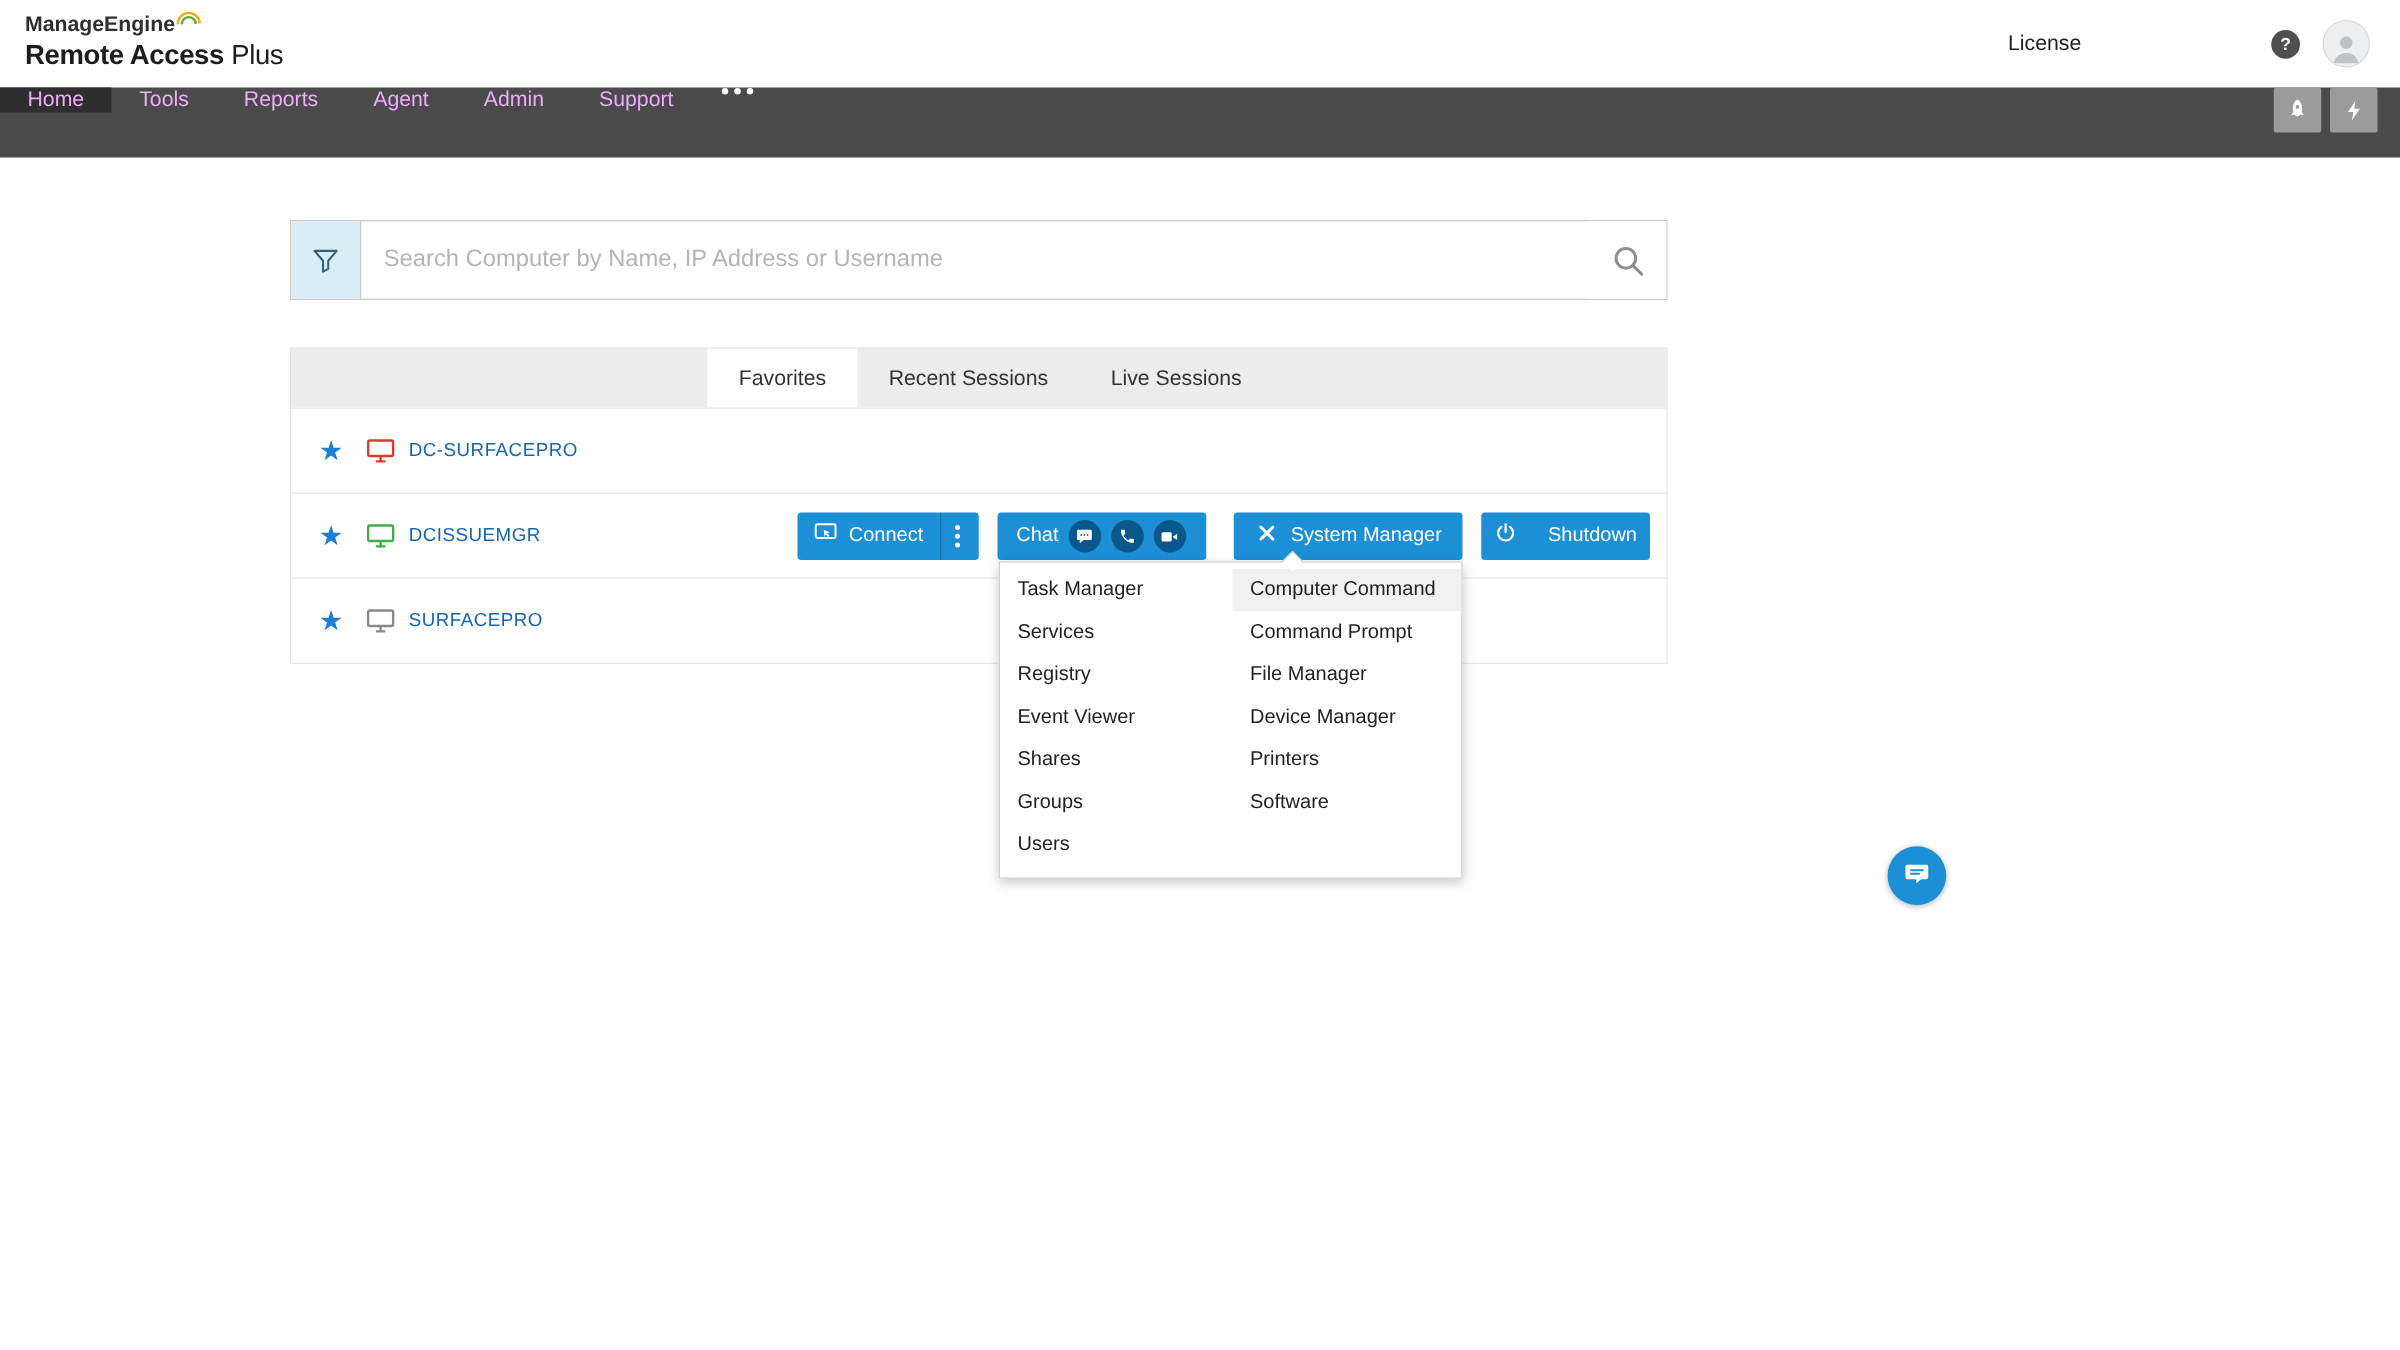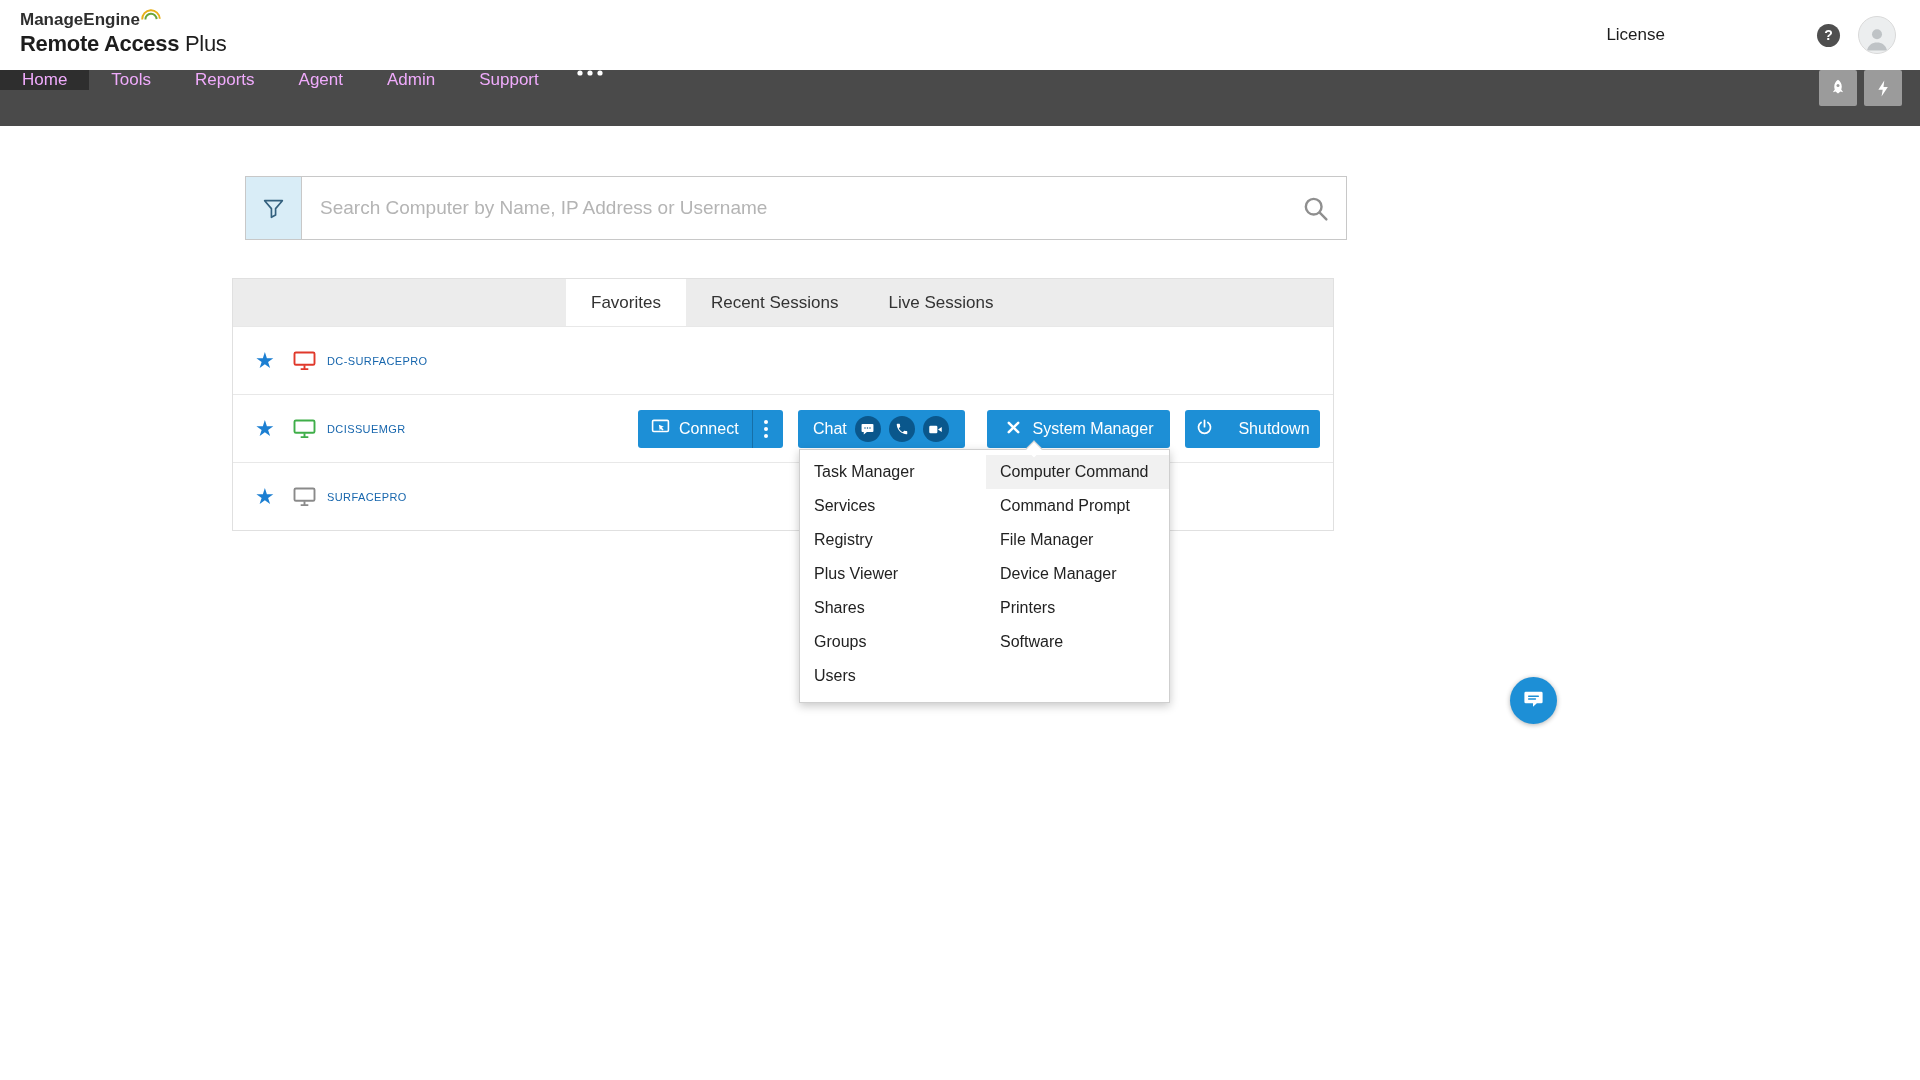--- a/index.html
+++ b/index.html
@@ -25,42 +25,42 @@
   
   .nav { height:56px; background:#4a4a4a; display:flex; align-items:flex-start; color:#f0abfc; }
   .nav-item { display:flex; align-items:center; padding:0 22px; font-size:17px; cursor:pointer; }
   .nav-item.active { background:#2e2e2e; }
   .nav-more { display:flex; align-items:center; padding:0 16px; cursor:pointer; }
   .nav-right { margin-left:auto; display:flex; align-items:center; gap:7px; padding-right:18px; }
   .nav-icon-btn { width:38px; height:36px; background:#9b9b9b; border:none; border-radius:2px;
                   display:flex; align-items:center; justify-content:center; cursor:pointer; }
 
   
-  .search-wrap { position:absolute; top:176px; left:245px; width:1102px; height:64px; border:1px solid #c8c8c8;
+  .search-wrap { position:absolute; top:176px; left:232px; width:1102px; height:64px; border:1px solid #c8c8c8;
                  display:flex; align-items:stretch; background:#fff; }
   .filter-btn { width:56px; background:#d9edf7; border:none; border-right:1px solid #c8c8c8;
                 display:flex; align-items:center; justify-content:center; cursor:pointer; }
   .search-input { flex:1; border:none; outline:none; font-size:19px; padding:0 18px; color:#333; font-family:inherit; background:transparent; }
   .search-input::placeholder { color:#b4b4b4; }
   .search-btn { width:62px; background:#fff; border:none; display:flex; align-items:center; justify-content:center; cursor:pointer; }
 
   
   .card { position:absolute; top:278px; left:232px; width:1102px; border:1px solid #e0e0e0; background:#fff; }
   .tabbar { height:47px; background:#ececec; display:flex; align-items:stretch; }
   .tab-spacer { width:333px; }
   .tab { display:flex; align-items:center; padding:0 25px; font-size:17px; color:#333; cursor:pointer; }
   .tab.active { background:#fff; }
   .row { height:68px; display:flex; align-items:center; border-top:1px solid #e8e8e8; position:relative; padding-left:22px; background:#fff; }
   .star { color:#1c7fd2; font-size:22px; width:38px; cursor:pointer; line-height:1; }
   .mon-wrap { width:34px; display:flex; align-items:center; }
   .mon rect, .mon path { stroke-width:2; fill:none; }
   .mon-red rect, .mon-red path { stroke:#e0392b; }
   .mon-green rect, .mon-green path { stroke:#3fae49; }
   .mon-gray rect, .mon-gray path { stroke:#8a8a8a; }
-  .comp-name { font-size:11px; color:#1766ad; letter-spacing:.4px; cursor:pointer; }
+  .comp-name { font-size:15px; color:#1766ad; letter-spacing:.4px; cursor:pointer; }
 
   
   .btn { position:absolute; top:15px; height:38px; background:#1d8fd6; color:#fff; border:none; border-radius:3px;
          display:flex; align-items:center; font-size:16px; cursor:pointer; font-family:inherit; }
   .btn-connect { left:405px; width:145px; padding-left:13px; }
   .btn-connect .lbl { margin-left:9px; }
   .connect-split { width:1px; height:38px; background:rgba(0,0,0,.22); margin-left:13px; }
   .connect-dots { width:27px; display:flex; align-items:center; justify-content:center; height:38px; }
   .btn-chat { left:565px; width:167px; padding-left:15px; gap:8px; }
   .chat-circle { width:26px; height:26px; border-radius:50%; background:#0a578c; display:flex; align-items:center; justify-content:center; }
@@ -259,21 +259,21 @@
       <span class="comp-name">SURFACEPRO</span>
     </div>
   </div>
 
   <div class="menu">
     <div class="menu-caret"></div>
     <div class="menu-col">
       <div class="menu-item">Task Manager</div>
       <div class="menu-item">Services</div>
       <div class="menu-item">Registry</div>
-      <div class="menu-item">Plus Viewer</div>
+      <div class="menu-item">Event Viewer</div>
       <div class="menu-item">Shares</div>
       <div class="menu-item">Groups</div>
       <div class="menu-item">Users</div>
     </div>
     <div class="menu-col col2">
       <div class="menu-item highlight">Computer Command</div>
       <div class="menu-item">Command Prompt</div>
       <div class="menu-item">File Manager</div>
       <div class="menu-item">Device Manager</div>
       <div class="menu-item">Printers</div>

